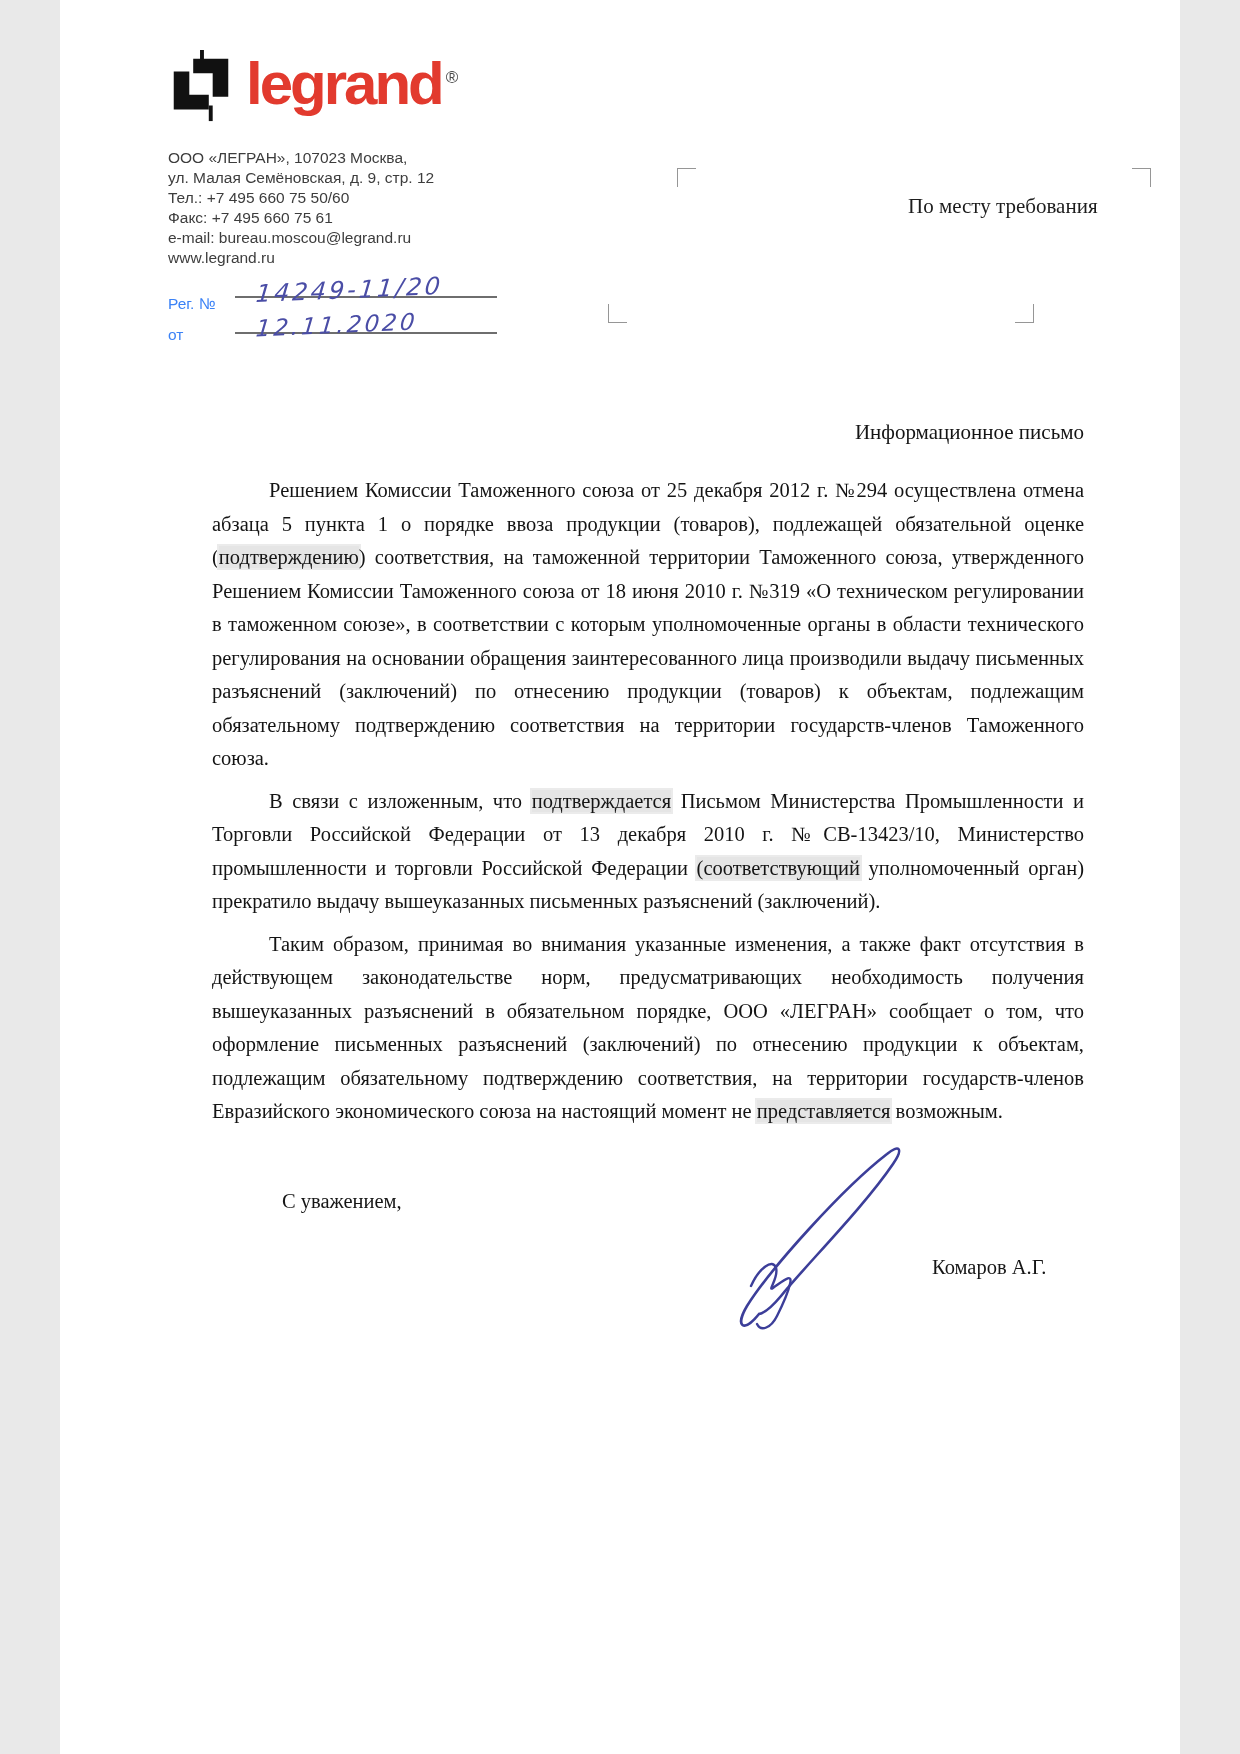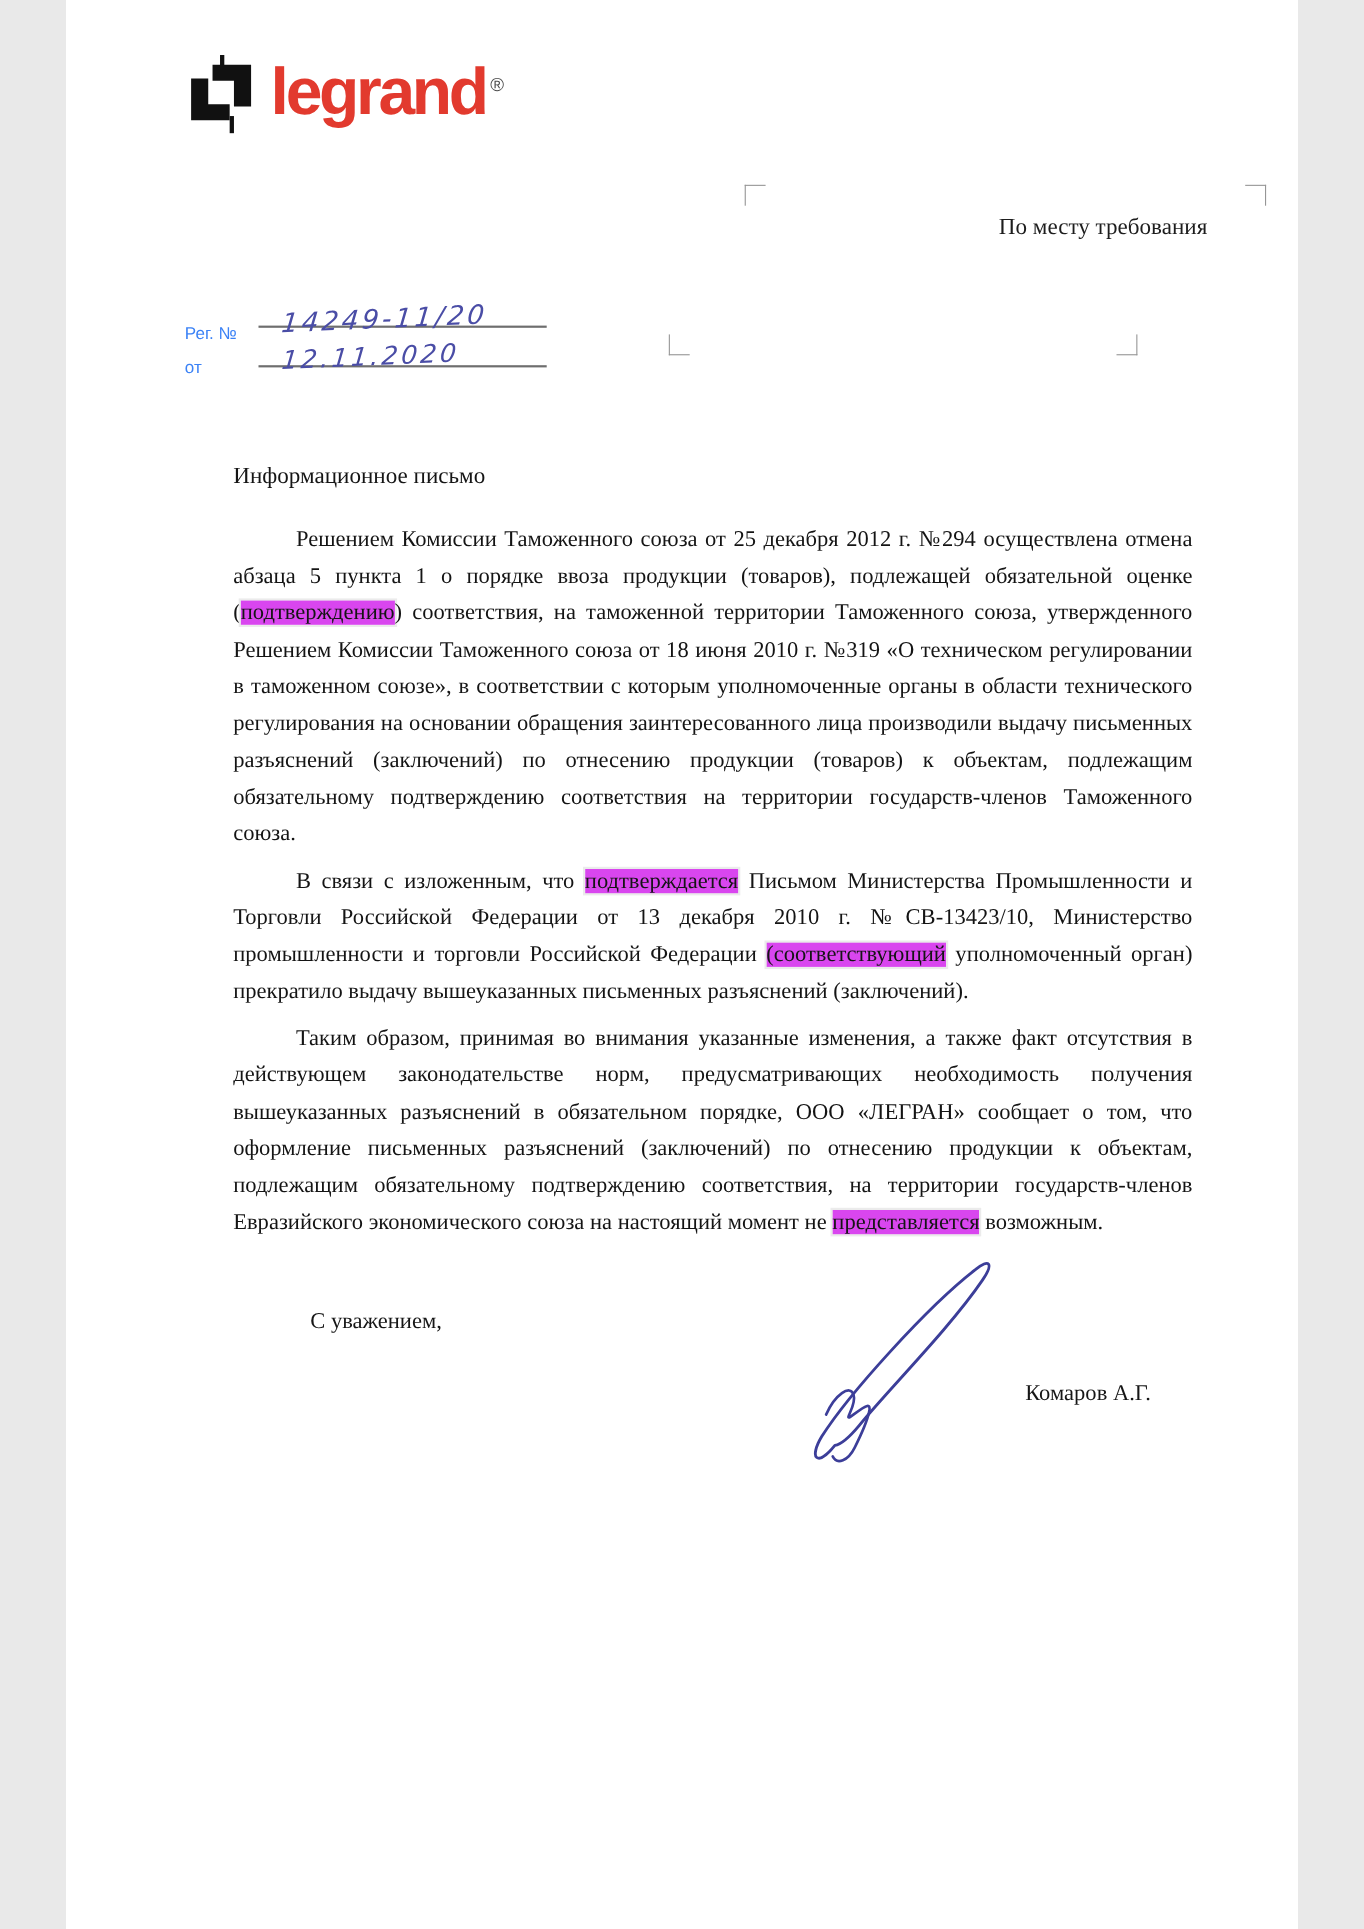--- a/index.html
+++ b/index.html
@@ -37,27 +37,27 @@
   }
   
   .corner{position:absolute;width:18px;height:18px;}
   .corner.tl{border-left:1px solid #969696;border-top:1px solid #969696;}
   .corner.tr{border-right:1px solid #969696;border-top:1px solid #969696;}
   .corner.bl{border-left:1px solid #969696;border-bottom:1px solid #969696;}
   .corner.br{border-right:1px solid #969696;border-bottom:1px solid #969696;}
   
   .recipient{position:absolute;left:848px;top:194px;font-size:21px;color:#1d1d1d;}
   
-  .title{position:absolute;left:152px;top:420px;width:872px;text-align:left;font-size:21px;color:#151515;}
+  .title{position:absolute;left:152px;top:420px;width:872px;text-align:right;font-size:21px;color:#151515;}
   .body-text{position:absolute;left:152px;top:474px;width:872px;}
   .body-text p{
     margin:0 0 9px 0;font-size:20.5px;line-height:33.5px;
     text-align:justify;text-indent:57px;color:#141414;
   }
-  .hl{background:#d946ef;box-shadow:0 0 0 2px #ebebeb;}
+  .hl{background:#e5e5e5;box-shadow:0 0 0 2px #ebebeb;}
   
   .closing{position:absolute;left:222px;top:1190px;font-size:20.5px;}
   .position-block{position:absolute;left:222px;top:1233px;font-size:20.5px;line-height:26px;}
   .signer-name{position:absolute;left:872px;top:1256px;font-size:20.5px;text-align:right;}
   .signature{position:absolute;left:633px;top:1136px;width:250px;height:200px;}
 </style>
 </head>
 <body>
 
 <div class="page">
@@ -65,20 +65,28 @@
   <div class="logo">
     <svg class="logo-mark" viewBox="0 0 76 76" xmlns="http://www.w3.org/2000/svg">
       <rect x="37" y="0" width="4" height="16" fill="#111"></rect>
       <path d="M30 9 H66 V48 H50 V24 H30 Z" fill="#111"></path>
       <path d="M10 22 H26 V46 H46 V61 H10 Z" fill="#111"></path>
       <rect x="46" y="57" width="4" height="16" fill="#111"></rect>
     </svg>
     <div class="logo-word"><span>legrand</span><span class="logo-reg">®</span></div>
   </div>
 
+  <div class="contact">
+    <div>ООО «ЛЕГРАН», 107023 Москва,</div>
+    <div>ул. Малая Семёновская, д. 9, стр. 12</div>
+    <div>Тел.:   +7 495 660 75 50/60</div>
+    <div>Факс: +7 495 660 75 61</div>
+    <div>e-mail: bureau.moscou@legrand.ru</div>
+    <div>www.legrand.ru</div>
+  </div>
 
   <div class="reg-row" style="top:295px;">
     <span class="reg-label">Рег. №</span>
   </div>
   <div class="hand-line" style="left:175px;top:296px;"></div>
   <div class="handwriting" style="left:196px;top:276px;">14249-11/20</div>
 
   <div class="reg-row" style="top:326px;">
     <span class="reg-label">от</span>
   </div>

